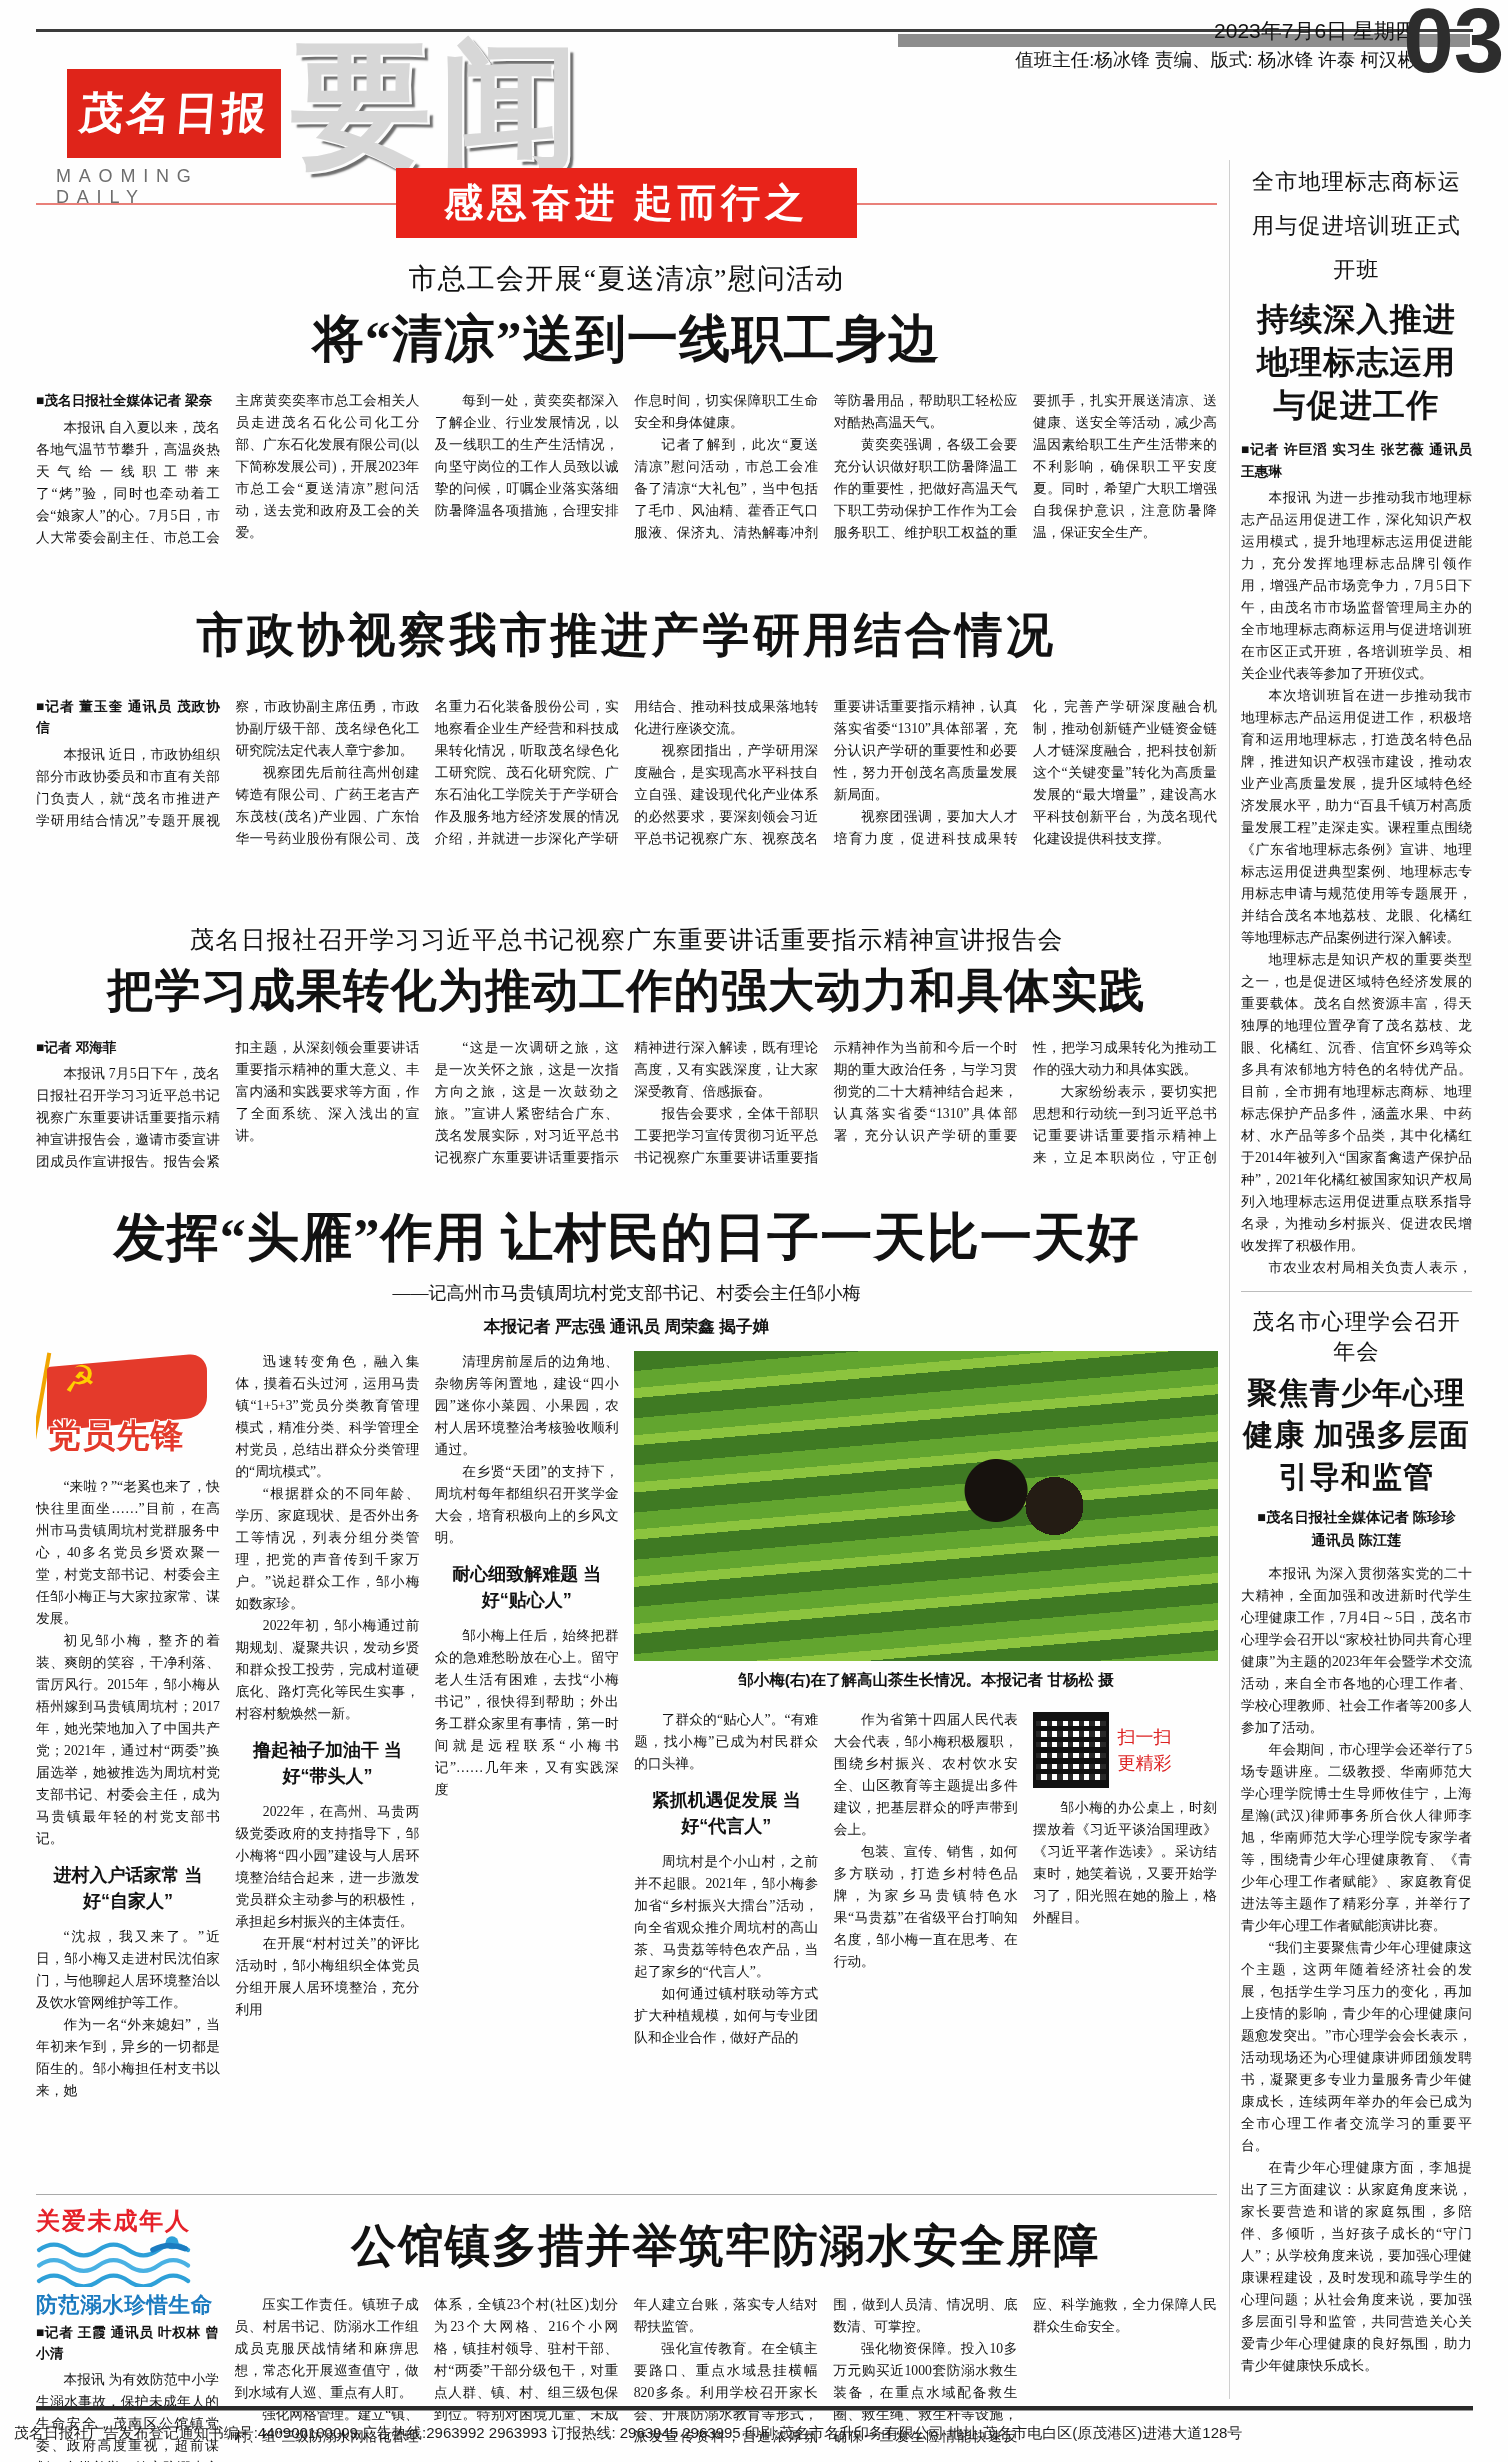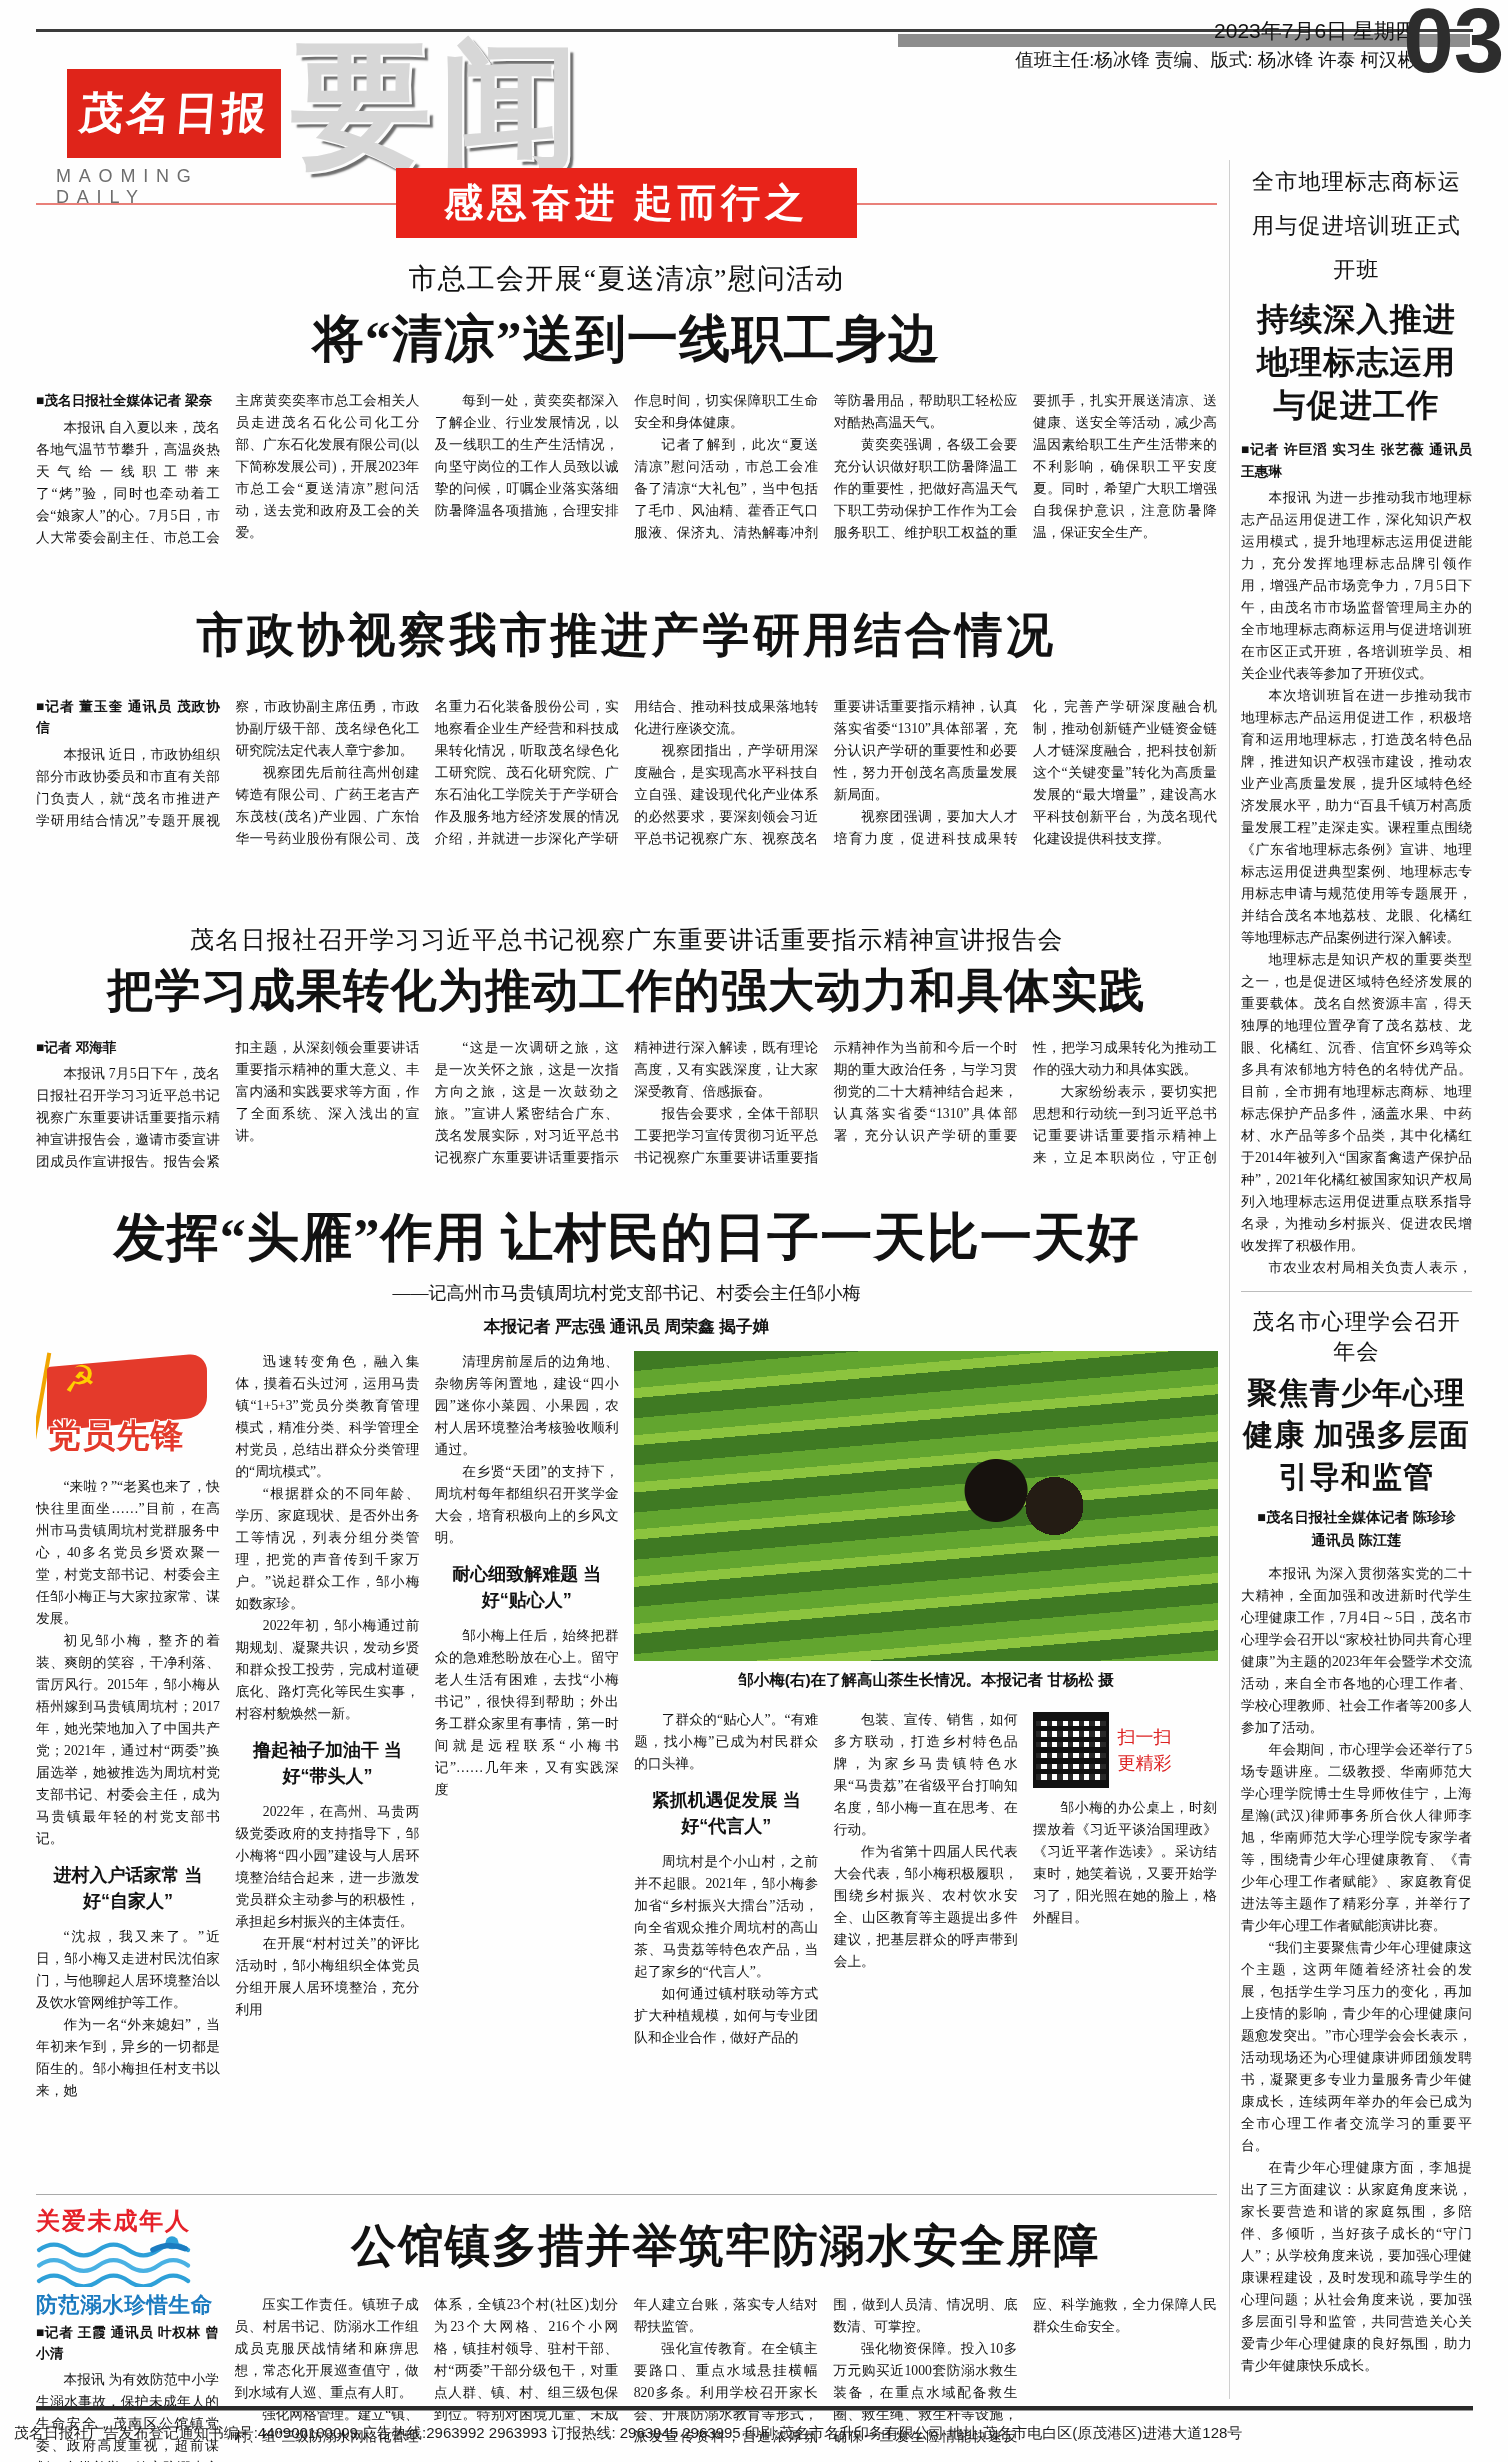--- a/index.html
+++ b/index.html
@@ -221,22 +221,22 @@
           <h4 class="subhead">紧抓机遇促发展 当好“代言人”</h4>
           <div>
               <p class="para">周坑村是个小山村，之前并不起眼。2021年，邹小梅参加省“乡村振兴大擂台”活动，向全省观众推介周坑村的高山茶、马贵荔等特色农产品，当起了家乡的“代言人”。</p>
               <p class="para">如何通过镇村联动等方式扩大种植规模，如何与专业团队和企业合作，做好产品的</p>
             </div>
         </div>
 
         <div class="a5-col">
           <div class="ph-sp"></div>
           <div>
+              <p class="para">作为省第十四届人民代表大会代表，邹小梅积极履职，围绕乡村振兴、农村饮水安全、山区教育等主题提出多件建议，把基层群众的呼声带到会上。</p>
               <p class="para">包装、宣传、销售，如何多方联动，打造乡村特色品牌，为家乡马贵镇特色水果“马贵荔”在省级平台打响知名度，邹小梅一直在思考、在行动。</p>
-              <p class="para">作为省第十四届人民代表大会代表，邹小梅积极履职，围绕乡村振兴、农村饮水安全、山区教育等主题提出多件建议，把基层群众的呼声带到会上。</p>
             </div>
         </div>
 
         <div class="a5-col">
           <div class="ph-sp"></div>
           <div class="qr-box">
             <div class="qr"></div>
             <div class="qr-txt">
               <div>扫一扫</div>
               <div>更精彩</div>

